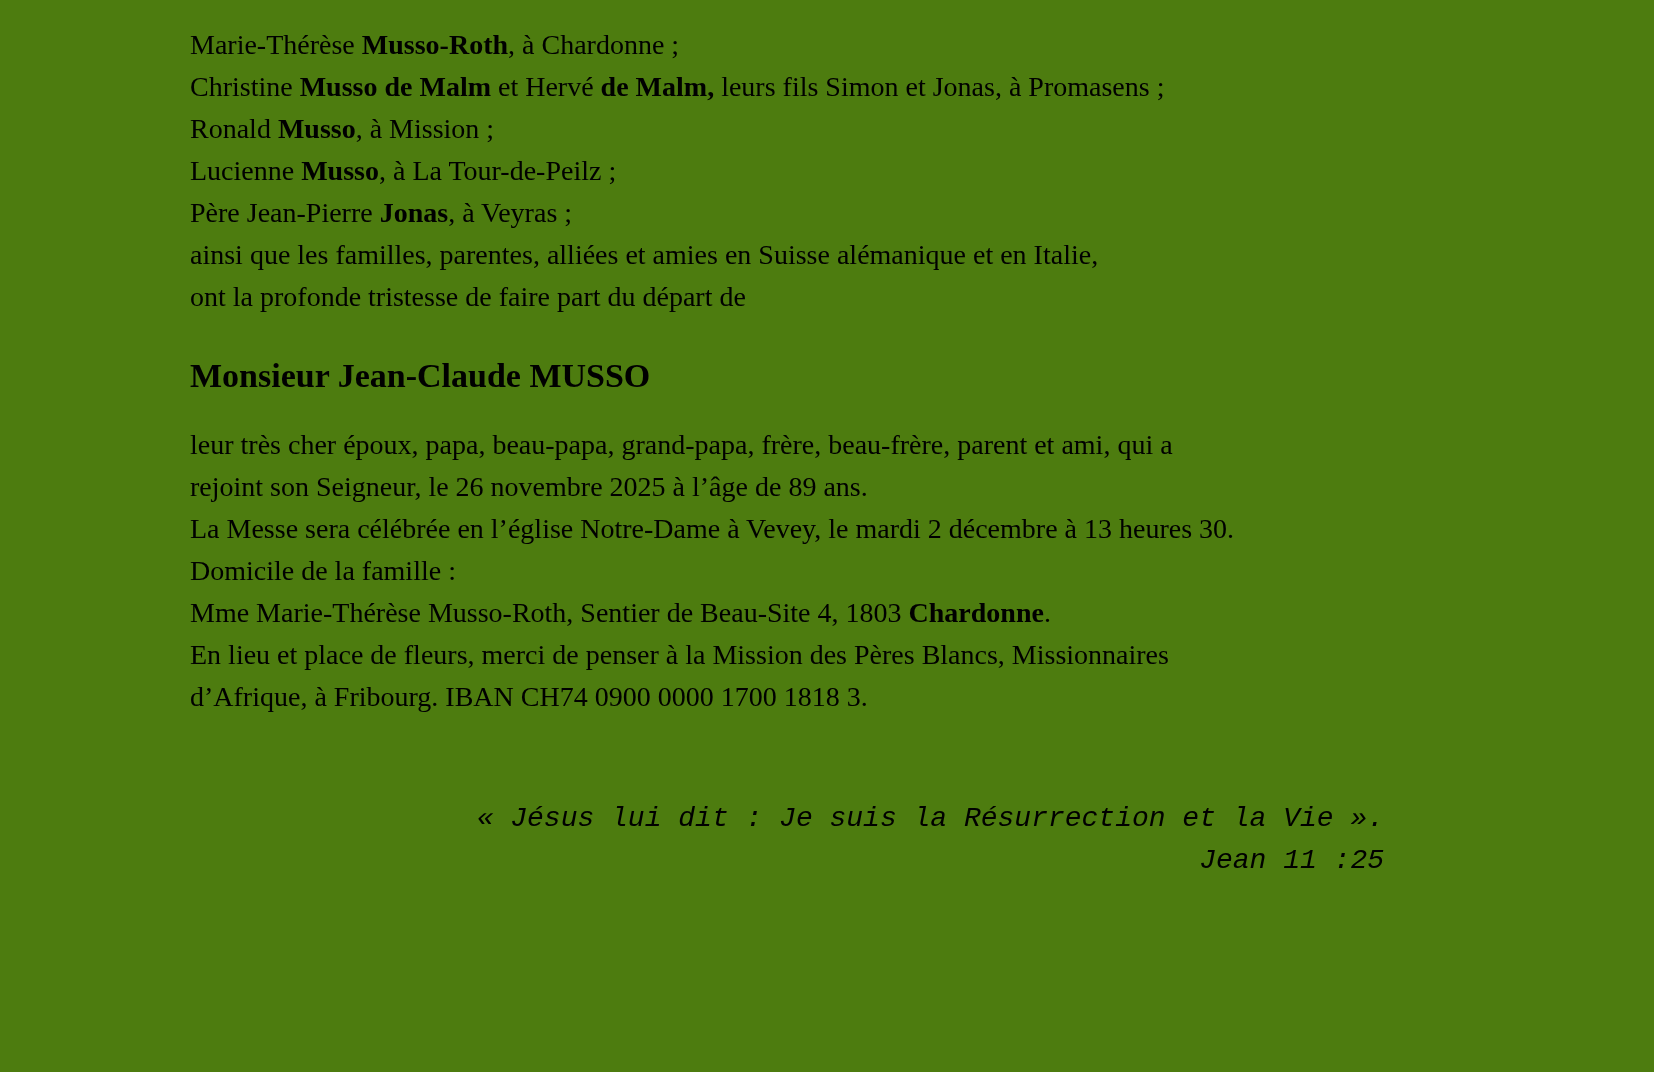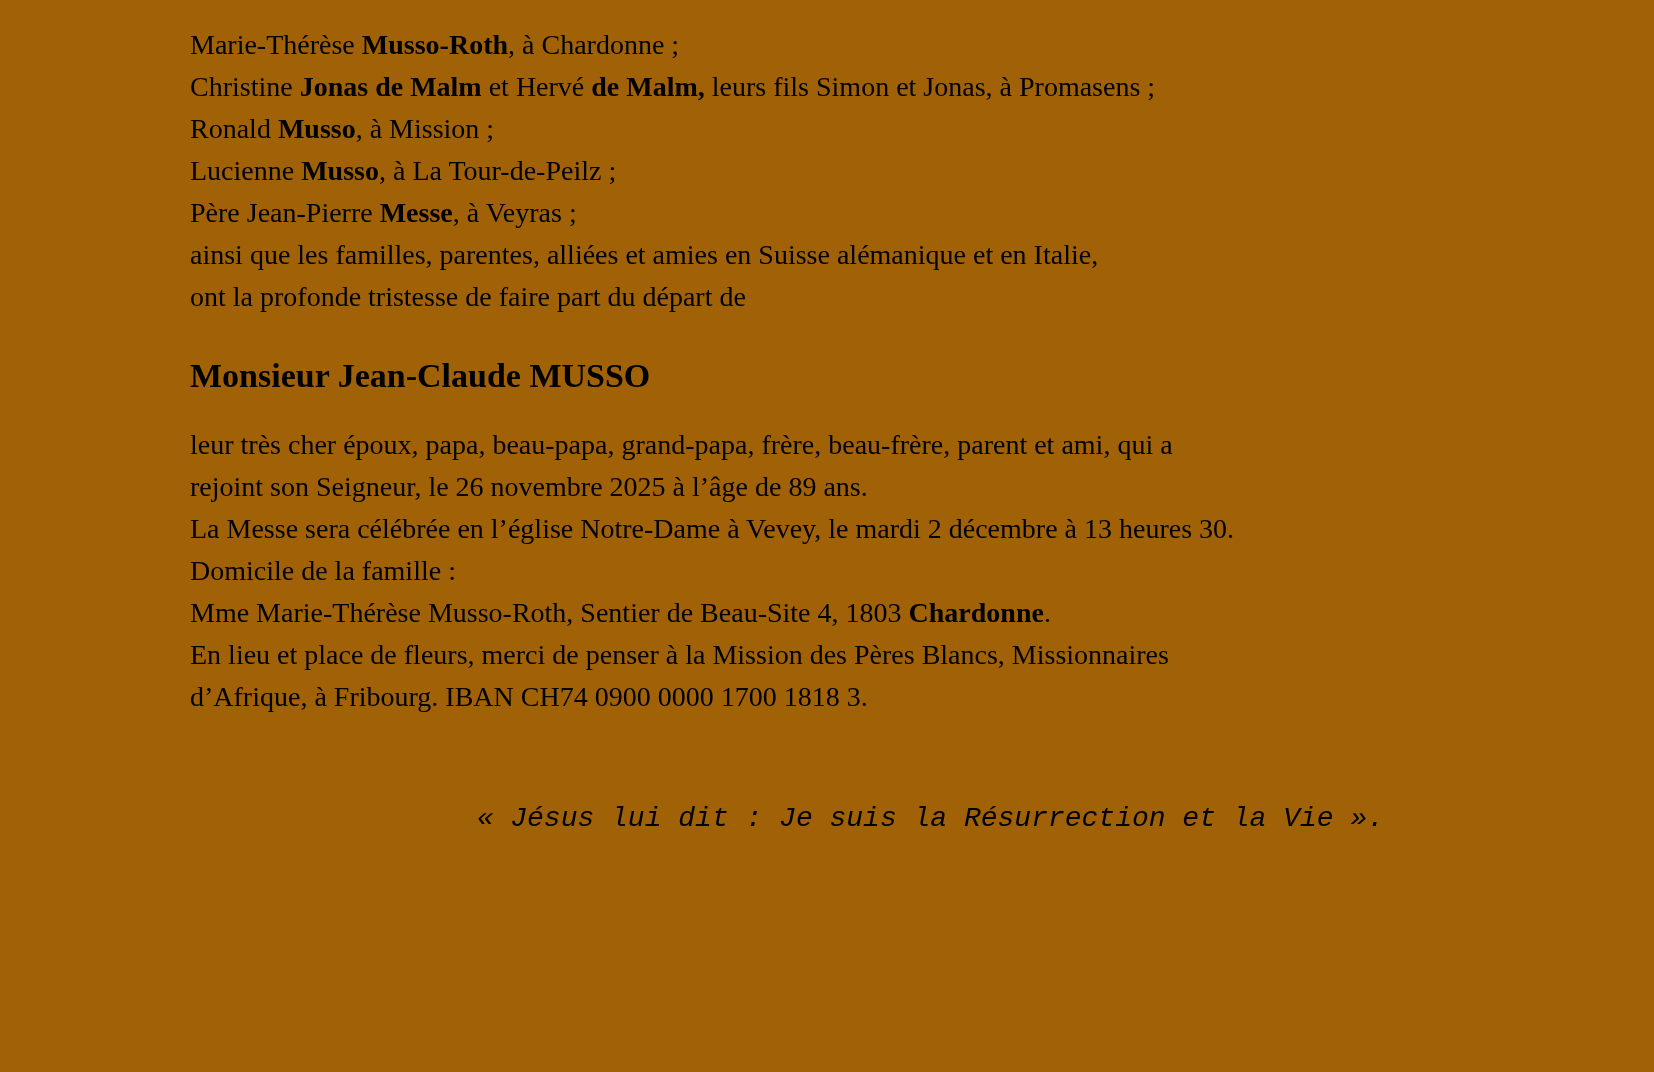--- a/index.html
+++ b/index.html
@@ -14,21 +14,21 @@
   }
   .page {
     box-sizing: border-box;
     width: 1654px;
     height: 1072px;
     padding: 24px 270px 0 190px;
     font-family: "Liberation Serif", "DejaVu Serif", serif;
     font-size: 28px;
     line-height: 42px;
     color: #000000;
-    background: #a16207;
+    background: #4d7c0f;
   }
   .doc-line {
     white-space: nowrap;
   }
   .doc-line .b {
     font-weight: bold;
   }
   .deceased-title {
     margin-top: 34px;
     font-size: 34px;
@@ -50,37 +50,38 @@
     font-family: Liberation Mono, monospace;
   }
 </style>
 </head>
 <body>
 
 <div class="page">
 
   <div class="family-block">
       <div class="doc-line"><span>Marie-Thérèse </span><span class="b">Musso-Roth</span><span>, à Chardonne ;</span></div>
-      <div class="doc-line"><span>Christine </span><span class="b">Jonas de Malm</span><span> et Hervé </span><span class="b">de Malm,</span><span> leurs fils Simon et Jonas, à Promasens ;</span></div>
+      <div class="doc-line"><span>Christine </span><span class="b">Musso de Malm</span><span> et Hervé </span><span class="b">de Malm,</span><span> leurs fils Simon et Jonas, à Promasens ;</span></div>
       <div class="doc-line"><span>Ronald </span><span class="b">Musso</span><span>, à Mission ;</span></div>
       <div class="doc-line"><span>Lucienne </span><span class="b">Musso</span><span>, à La Tour-de-Peilz ;</span></div>
-      <div class="doc-line"><span>Père Jean-Pierre </span><span class="b">Messe</span><span>, à Veyras ;</span></div>
+      <div class="doc-line"><span>Père Jean-Pierre </span><span class="b">Jonas</span><span>, à Veyras ;</span></div>
       <div class="doc-line"><span>ainsi que les familles, parentes, alliées et amies en Suisse alémanique et en Italie,</span></div>
       <div class="doc-line"><span>ont la profonde tristesse de faire part du départ de</span></div>
     </div>
 
   <div class="deceased-title">Monsieur Jean-Claude MUSSO</div>
 
   <div class="body-block">
       <div class="doc-line"><span>leur très cher époux, papa, beau-papa, grand-papa, frère, beau-frère, parent et ami, qui a</span></div>
       <div class="doc-line"><span>rejoint son Seigneur, le 26 novembre 2025 à l’âge de 89 ans.</span></div>
       <div class="doc-line"><span>La Messe sera célébrée en l’église Notre-Dame à Vevey, le mardi 2 décembre à 13 heures 30.</span></div>
       <div class="doc-line"><span>Domicile de la famille :</span></div>
       <div class="doc-line"><span>Mme Marie-Thérèse Musso-Roth, Sentier de Beau-Site 4, 1803 </span><span class="b">Chardonne</span><span>.</span></div>
       <div class="doc-line"><span>En lieu et place de fleurs, merci de penser à la Mission des Pères Blancs, Missionnaires</span></div>
       <div class="doc-line"><span>d’Afrique, à Fribourg. IBAN CH74 0900 0000 1700 1818 3.</span></div>
     </div>
 
   <div class="quote-block">
     <div class="quote-line">« Jésus lui dit : Je suis la Résurrection et la Vie ».</div>
+    <div class="quote-ref">Jean 11 :25</div>
   </div>
 
 </div>
 
 </body></html>

